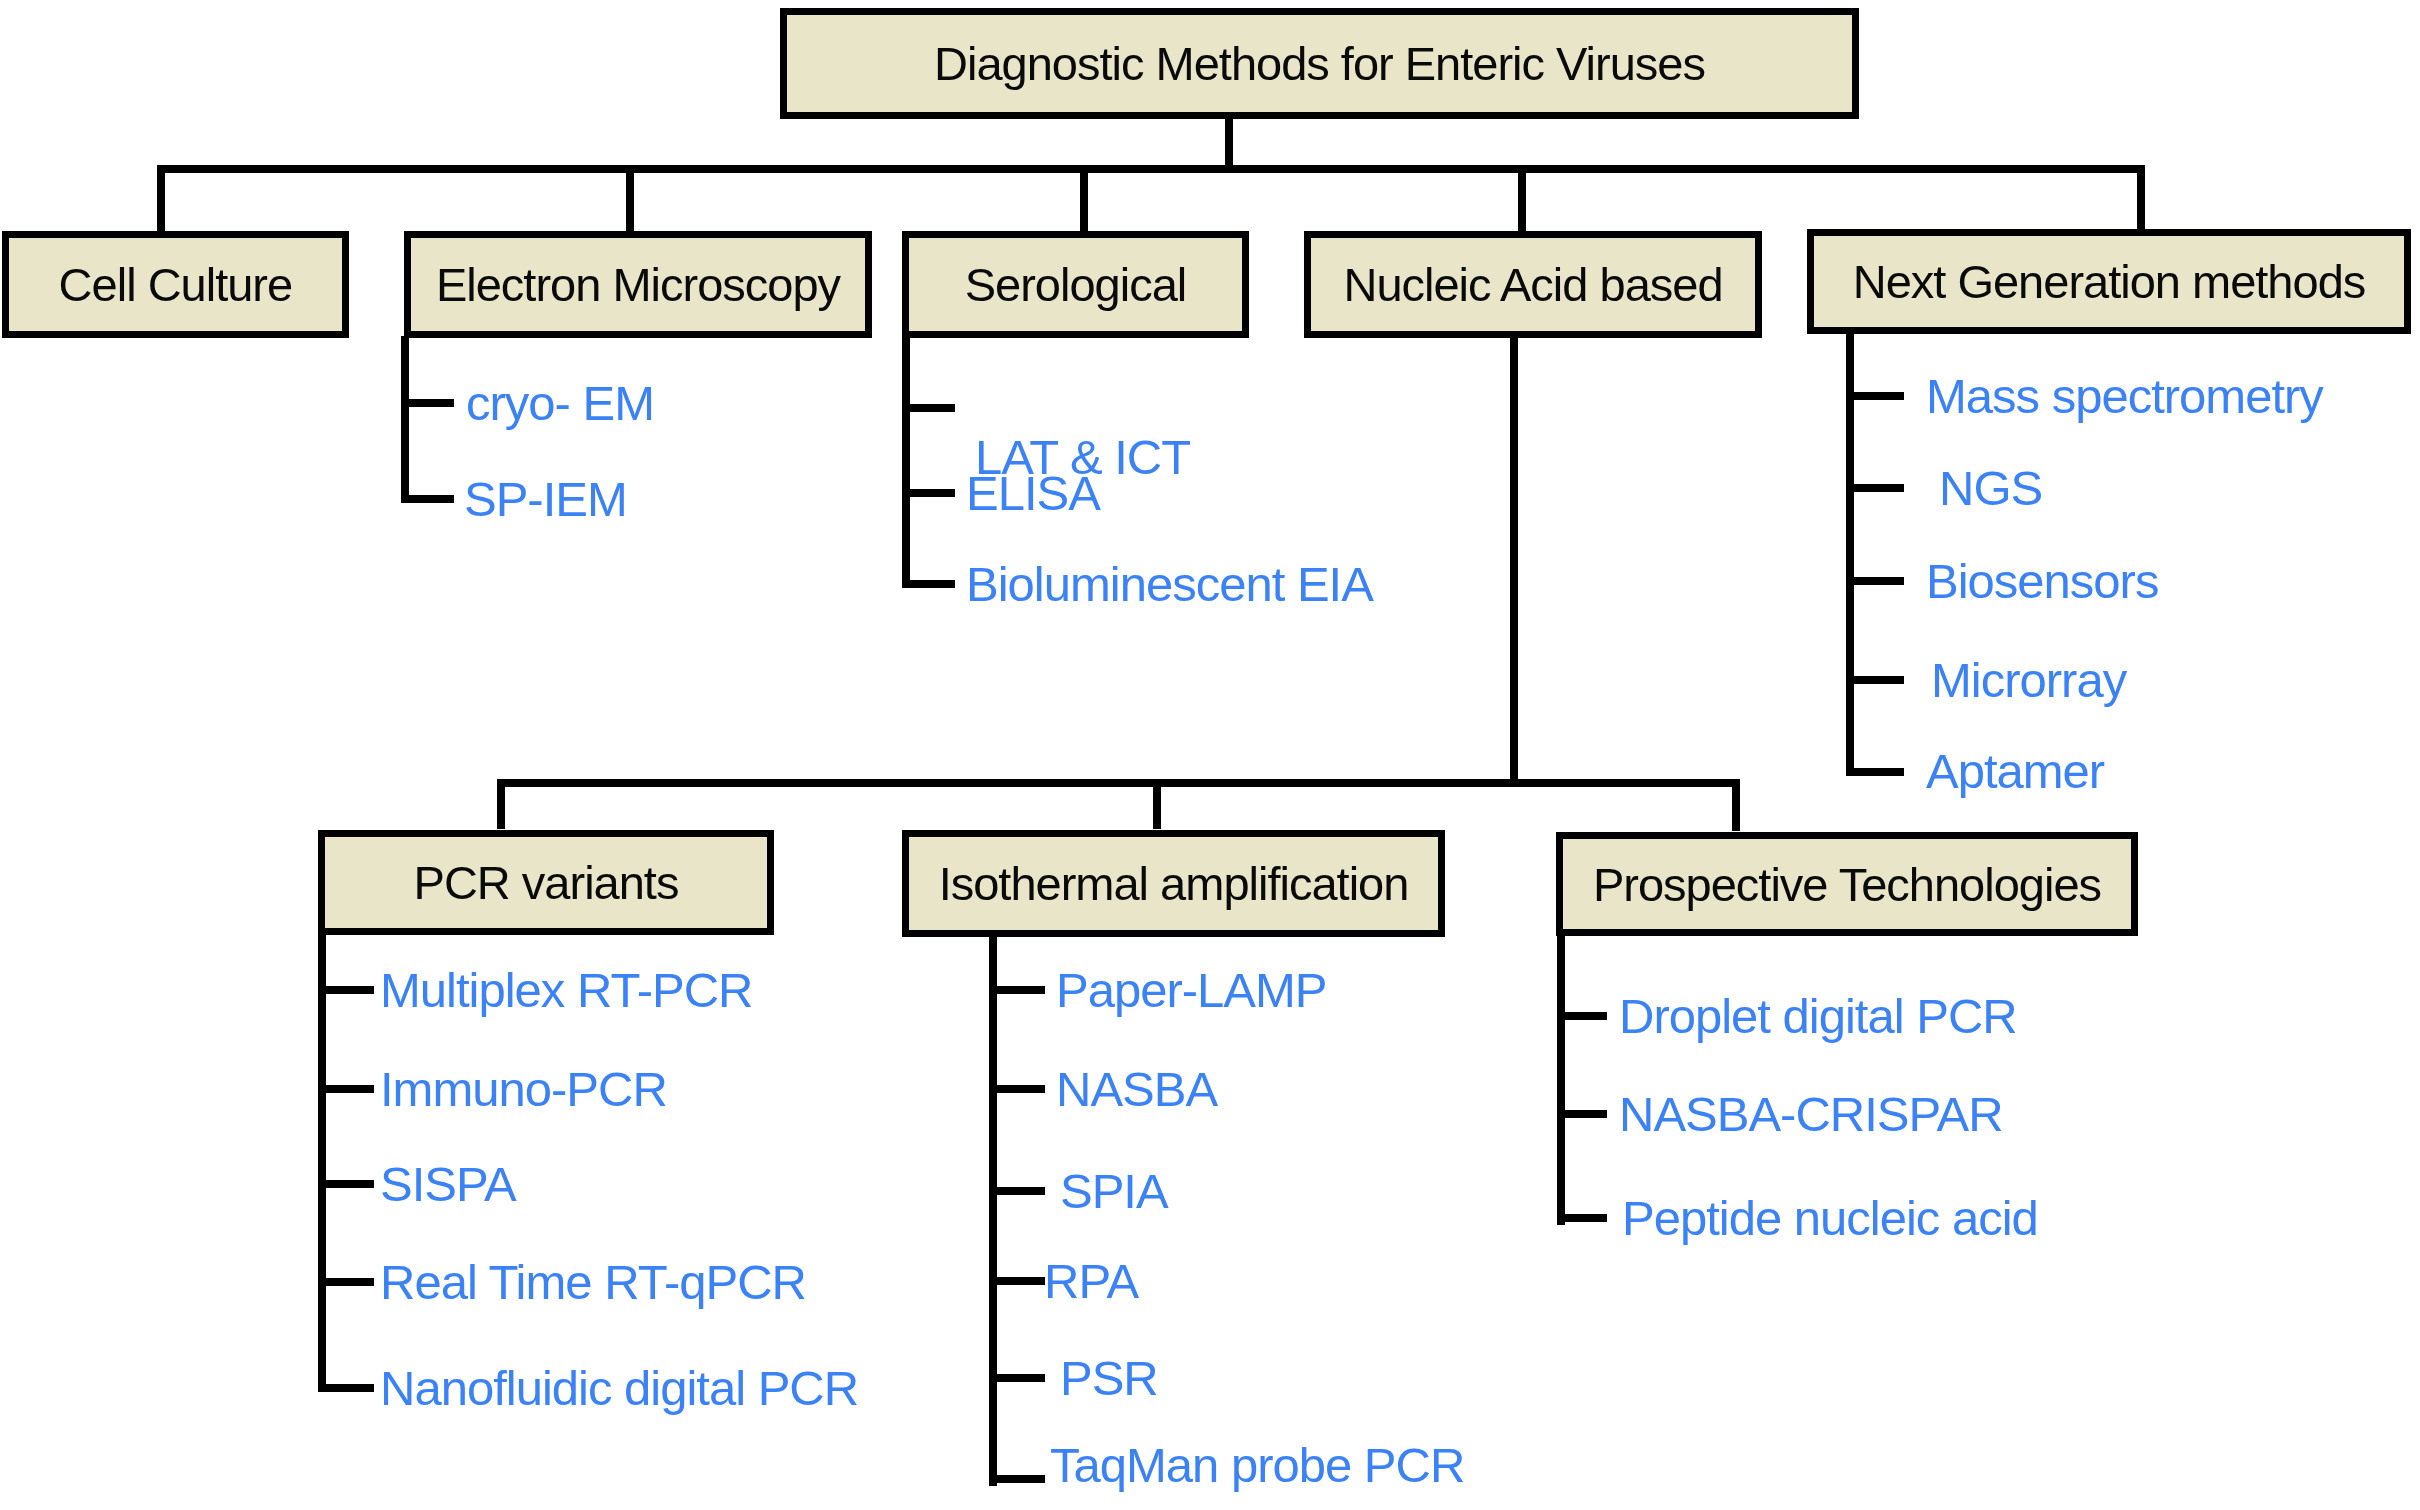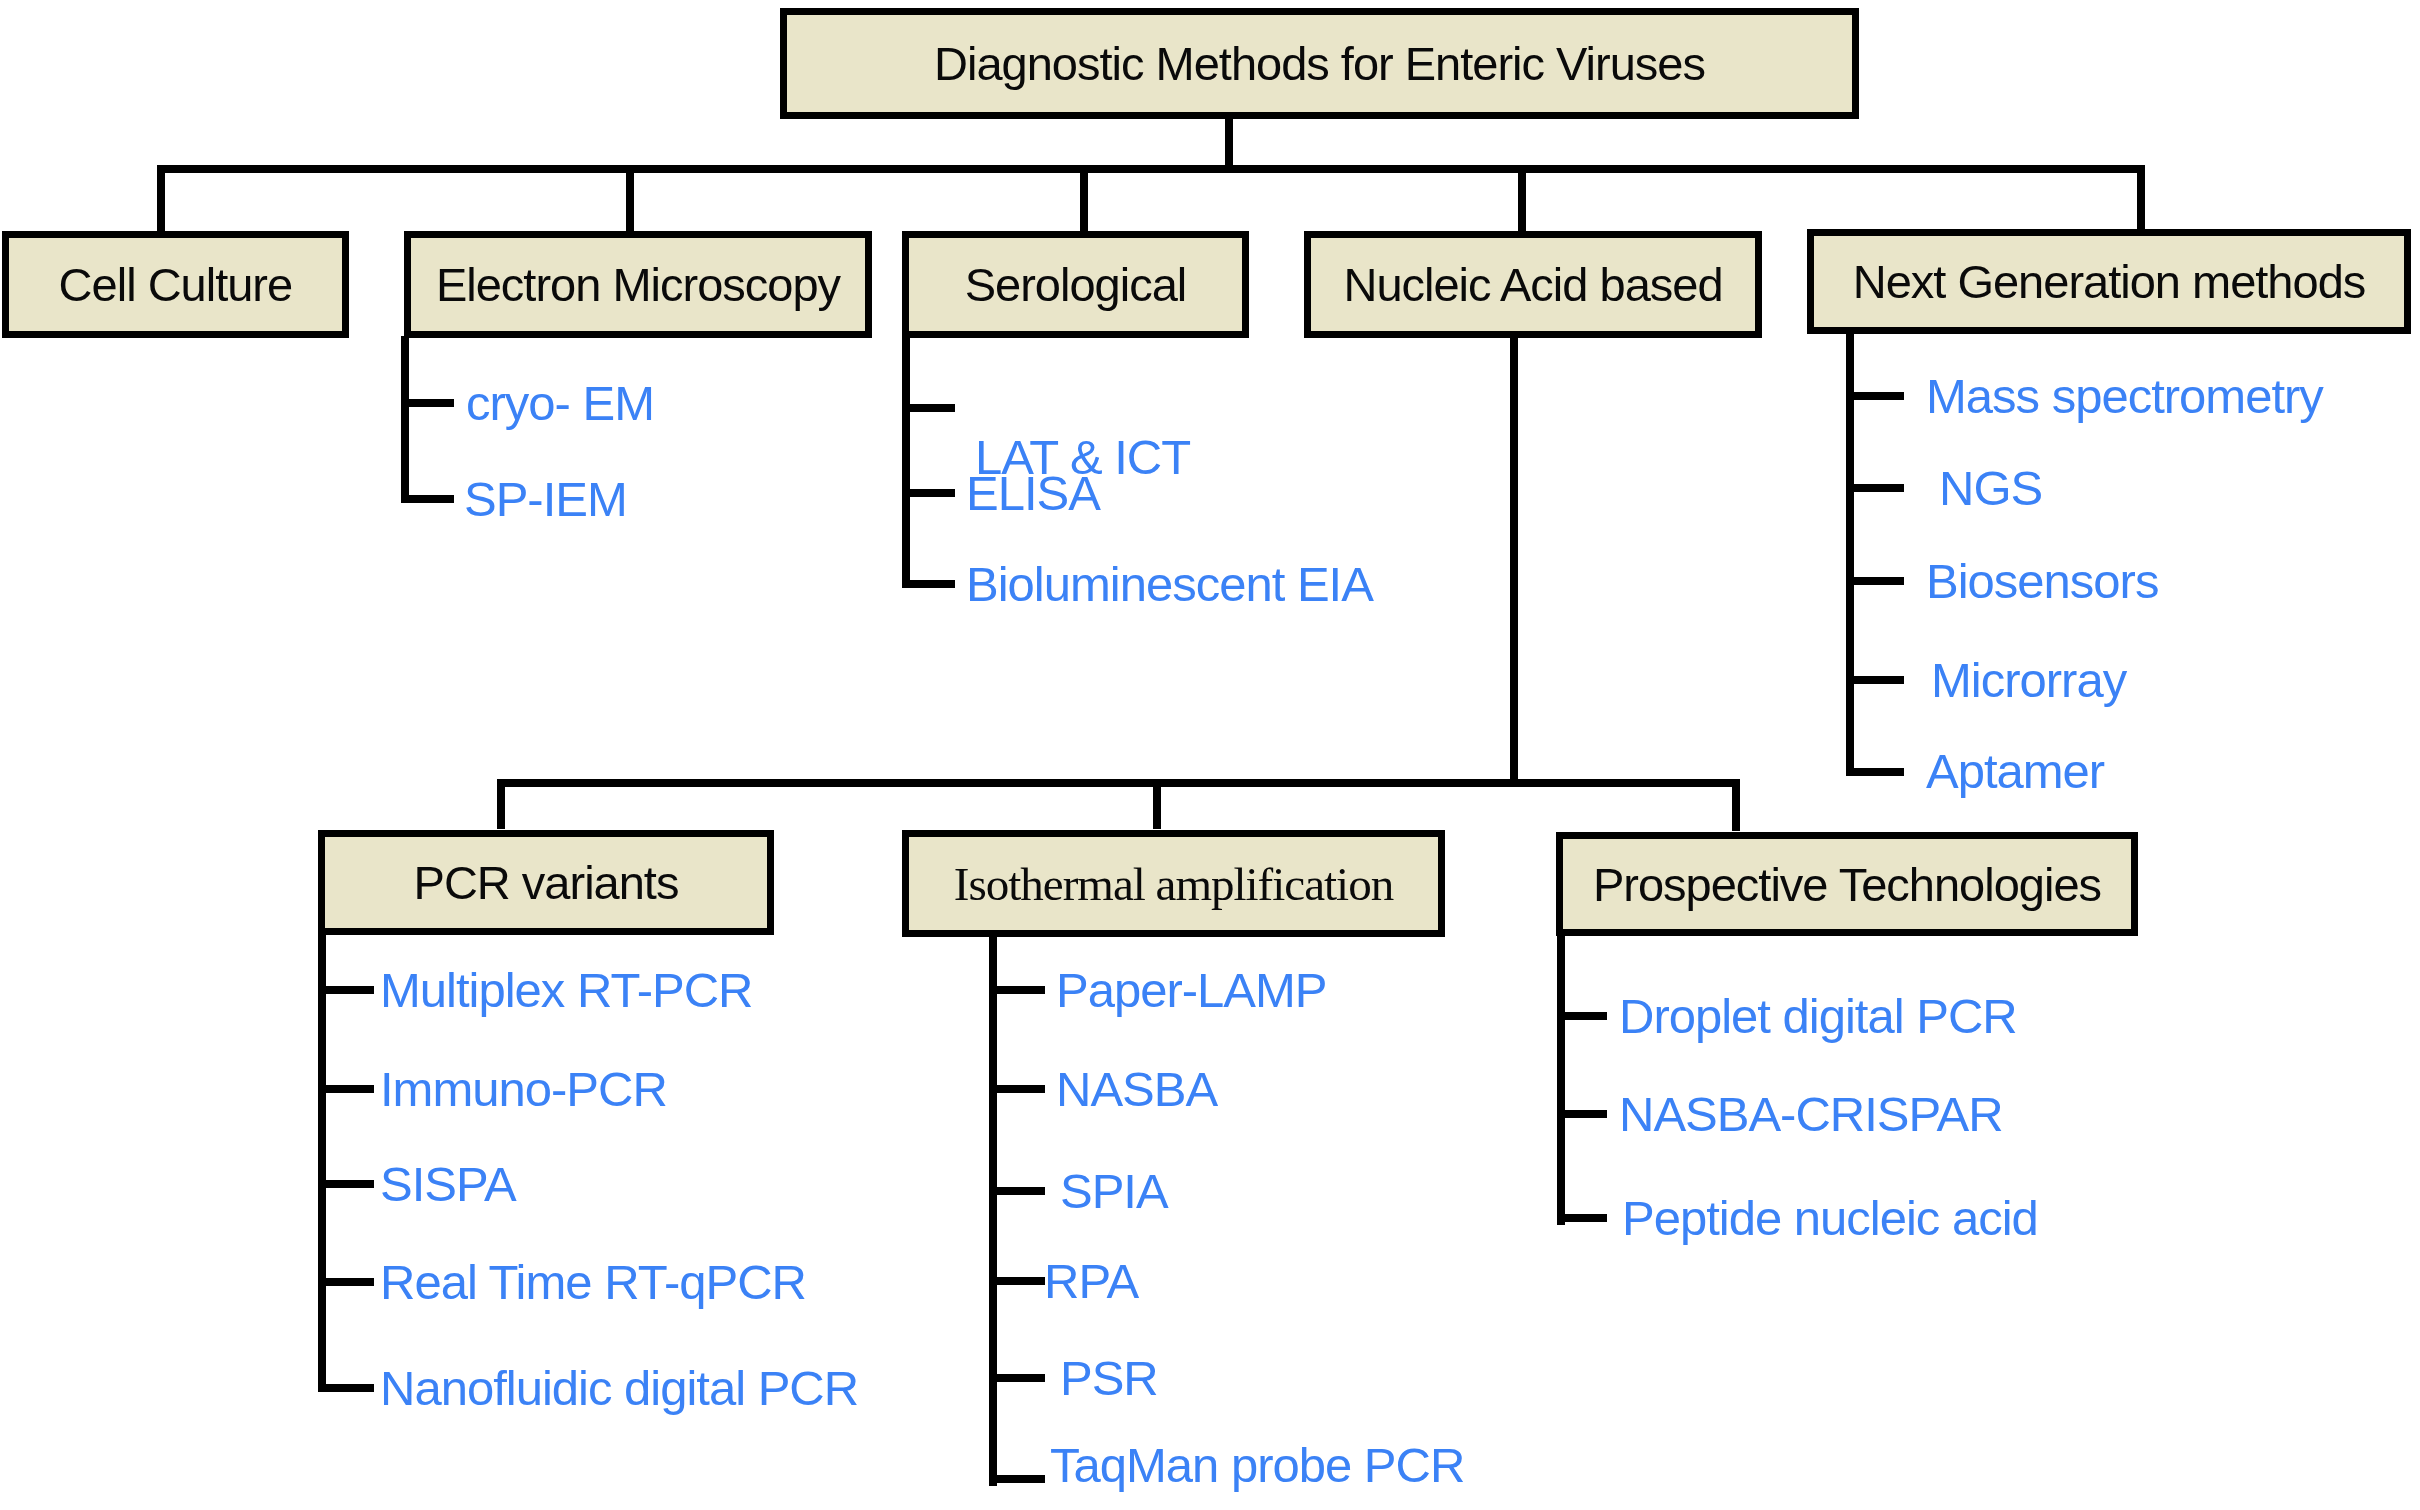--- a/index.html
+++ b/index.html
@@ -92,21 +92,21 @@
   <div class="leaf" style="left:1926px;top:581px;">Biosensors</div>
   <div class="leaf" style="left:1931px;top:680px;">Microrray</div>
   <div class="leaf" style="left:1926px;top:771px;">Aptamer</div>
 
   <div class="line" style="left:497px;top:779px;width:1243px;height:7.8px;"></div>
   <div class="line" style="left:497px;top:779px;width:7.8px;height:50px;"></div>
   <div class="line" style="left:1153px;top:779px;width:7.8px;height:50px;"></div>
   <div class="line" style="left:1732px;top:779px;width:7.8px;height:52px;"></div>
 
   <div class="box" style="left:318px;top:830px;width:456px;height:105px;">PCR variants</div>
-  <div class="box" style="left:902px;top:830px;width:543px;height:107px;font-family:Liberation Serif, serif;">Isothermal amplification</div>
+  <div class="box" style="left:902px;top:830px;width:543px;height:107px;">Isothermal amplification</div>
   <div class="box" style="left:1556px;top:832px;width:582px;height:104px;">Prospective Technologies</div>
 
   <div class="line" style="left:318px;top:934px;width:7.8px;height:457px;"></div>
   <div class="line" style="left:318px;top:986px;width:56px;height:7.8px;"></div>
   <div class="line" style="left:318px;top:1085px;width:56px;height:7.8px;"></div>
   <div class="line" style="left:318px;top:1180px;width:56px;height:7.8px;"></div>
   <div class="line" style="left:318px;top:1278px;width:56px;height:7.8px;"></div>
   <div class="line" style="left:318px;top:1384px;width:56px;height:7.8px;"></div>
   <div class="leaf" style="left:380px;top:990px;">Multiplex RT-PCR</div>
   <div class="leaf" style="left:380px;top:1089px;">Immuno-PCR</div>

